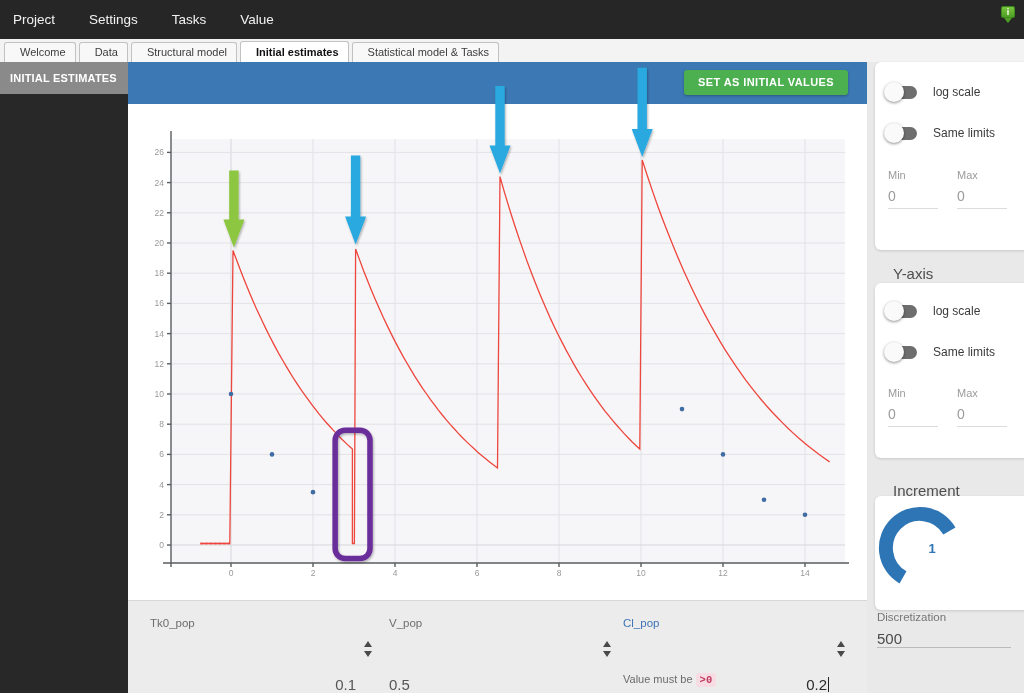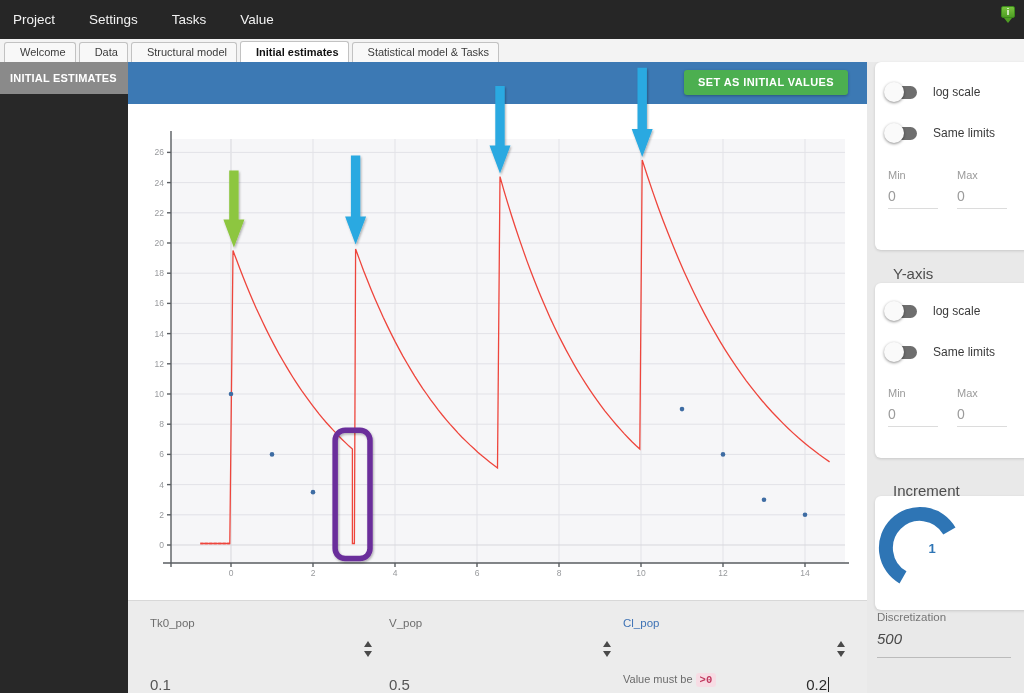--- a/index.html
+++ b/index.html
@@ -55,21 +55,21 @@
   .t-increment{top:420px;}
   .toggle-row{position:absolute;left:12px;height:20px;display:flex;align-items:center;}
   .toggle{position:relative;width:30px;height:13px;cursor:pointer;flex:0 0 auto;}
   .toggle .track{position:absolute;left:0;top:0;width:30px;height:13px;background:#6e6e6e;border-radius:7px;}
   .toggle .thumb{position:absolute;left:-3px;top:-4px;width:20px;height:20px;background:#fafafa;border-radius:50%;box-shadow:0 1px 3px rgba(0,0,0,.45);}
   .toggle-label{margin-left:16px;font-size:12px;color:#3a3a3a;}
   .minmax-label{position:absolute;font-size:11px;color:#9b9b9b;}
   .minmax-value{position:absolute;width:50px;font-size:14px;color:#9b9b9b;border-bottom:1px solid #dcdcdc;padding-bottom:4px;}
   .mm-l{left:13px;} .mm-r{left:76px;margin-left:6px;}
   .disc-label{position:absolute;left:10px;top:549px;font-size:11.5px;color:#757575;}
-  .disc-value{position:absolute;left:10px;top:568px;width:134px;font-size:15px;color:#4a4a4a;border-bottom:1px solid #bbb;padding-bottom:10px;font-style:italic;}
+  .disc-value{position:absolute;left:10px;top:568px;width:134px;font-size:15px;color:#4a4a4a;border-bottom:1px solid #bbb;padding-bottom:0;}
   .dial-value{font-size:13px;font-weight:bold;fill:#2e75b5;}
 </style>
 </head>
 <body>
 
 <div id="app">
 
   <div class="menubar">
     <div class="menu-item">Project</div>
     <div class="menu-item">Settings</div>
@@ -190,21 +190,21 @@
         </g>
         <rect x="207.14" y="368.24" width="34.85000000000002" height="128.34999999999997" rx="10" fill="none" stroke="#6b2d9b" stroke-width="5.5" filter="url(#ashadow)"></rect>
         <polygon points="105.9,185.5 95.4,157.5 101.2,157.5 101.2,108.5 110.6,108.5 110.6,157.5 116.4,157.5" fill="#8dc63f" filter="url(#ashadow)"></polygon>
         <polygon points="227.6,182.5 217.1,154.5 222.9,154.5 222.9,93.4 232.3,93.4 232.3,154.5 238.1,154.5" fill="#29a9e1" filter="url(#ashadow)"></polygon>
         <polygon points="372.0,111.5 361.5,83.5 367.3,83.5 367.3,24.0 376.7,24.0 376.7,83.5 382.5,83.5" fill="#29a9e1" filter="url(#ashadow)"></polygon>
         <polygon points="514.2,94.9 503.7,66.9 509.5,66.9 509.5,5.8 518.9,5.8 518.9,66.9 524.7,66.9" fill="#29a9e1" filter="url(#ashadow)"></polygon>
       </svg>
   </div>
 
   <div class="param-band">
-    <div class="param" style="left:22px;width:235px;">
+    <div class="param" style="left:22px;width:235px;text-align:right;">
       <div class="p-label">Tk0_pop</div>
       <div class="p-valuebox">0.1</div>
       <div class="spinner">
         <div class="sp-up"></div>
         <div class="sp-down"></div>
       </div>
     </div>
     <div class="param" style="left:261px;width:235px;">
       <div class="p-label">V_pop</div>
       <div class="p-valuebox">0.5</div>

